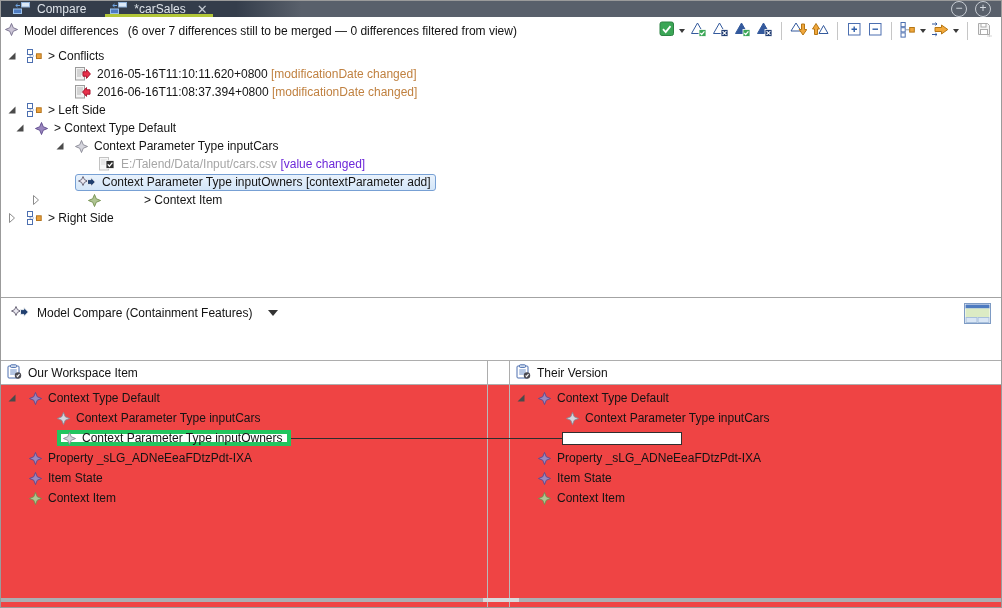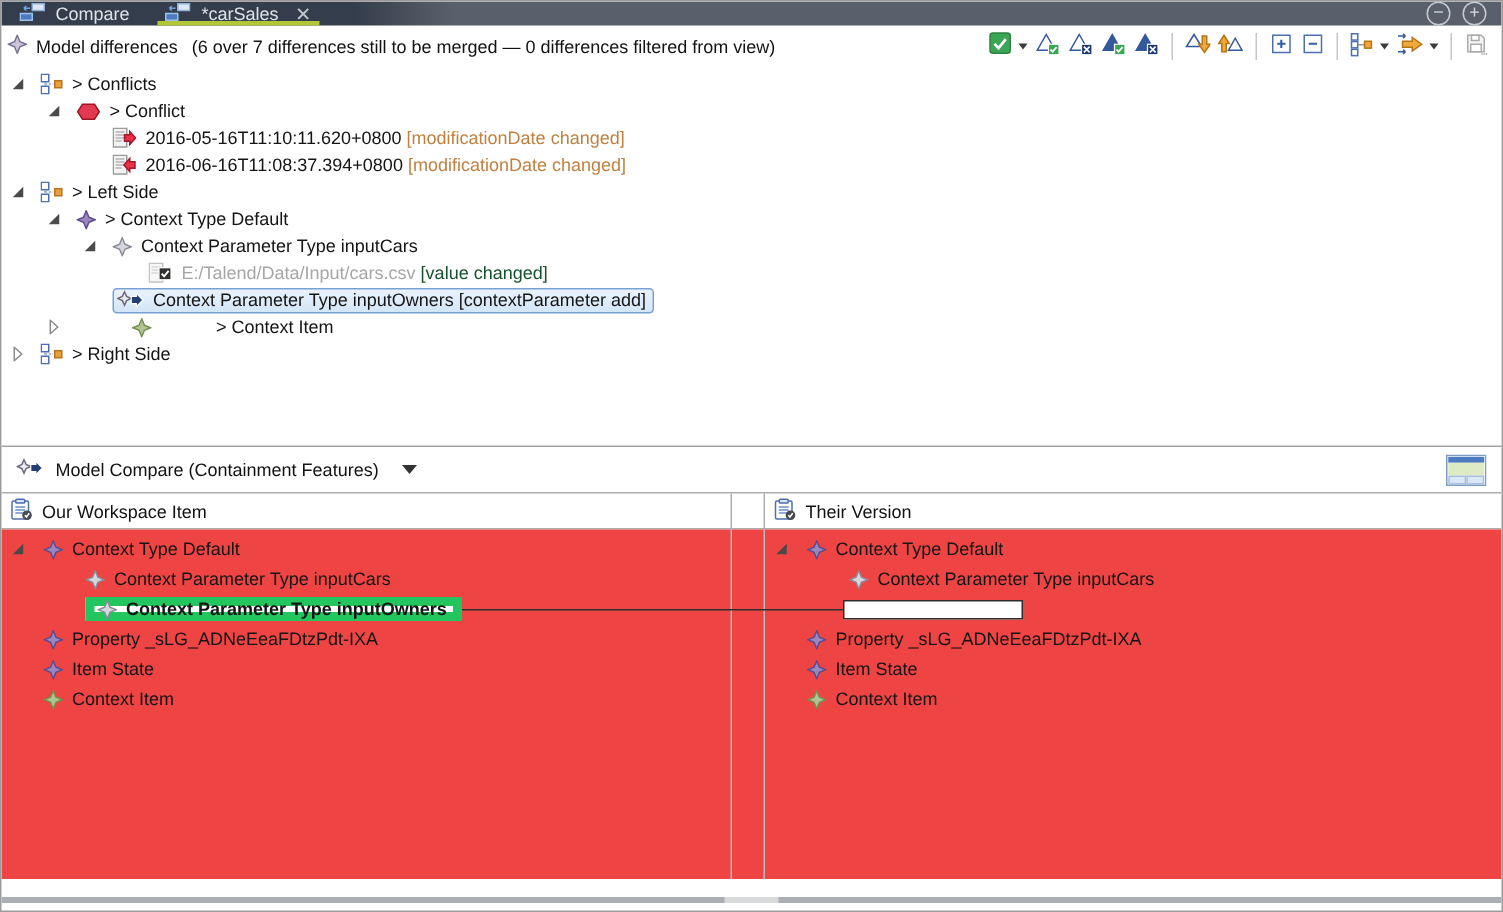--- a/index.html
+++ b/index.html
@@ -24,31 +24,31 @@
   .caret { width:0; height:0; border-left:3.5px solid transparent; border-right:3.5px solid transparent; border-top:4px solid #3A3A3A; margin-left:4px; }
   .tsep { width:1px; height:18px; background:#C6C6C6; margin:0 4px; }
 
   
   .difftree { height:253px; padding-top:3px; background:#fff; overflow:hidden; }
   .trow { display:flex; align-items:center; height:18px; font-size:12px; color:#141414; white-space:pre; }
   .trow .arrow { width:20px; height:12px; display:flex; align-items:center; }
   .trow .ricon { display:flex; align-items:center; margin-right:6px; }
   .suffix-orange { color:#C08140; }
   .muted { color:#A6A6A6; }
-  .muted .suffix-muted { color:#14532d; }
+  .muted .suffix-muted { color:#6d28d9; }
   .selbox { display:flex; padding:0 4px 0 2px; border:1px solid #77A0D4; border-radius:3px;
     background:linear-gradient(#E9F2FC,#D4E6F8); height:17px; }
-  .namebox { display:flex; align-items:center; padding:0 4px 0 2px; border:6px solid #22c55e; background:#fff; height:16px; position:relative; z-index:1;font-weight:bold; }
+  .namebox { display:flex; align-items:center; padding:0 4px 0 2px; border:4px solid #22c55e; background:#fff; height:16px; position:relative; z-index:1; }
 
   
   .cmp { border-top:1px solid #A3A3A3; }
   .cmpheader { height:30px; display:flex; align-items:center; gap:8px; padding:0 10px; font-size:12px; color:#121212; }
   .cmpcaret { width:0; height:0; border-left:5px solid transparent; border-right:5px solid transparent; border-top:6px solid #333; margin-left:8px; }
   .layoutbtn { margin-left:auto; display:flex; }
-  .colheaders { display:flex; height:25px; border-top:1px solid #ADADAD; border-bottom:1px solid #ADADAD; font-size:12px; color:#121212; }
+  .colheaders { display:flex; height:25px; border-top:1px solid #ADADAD; border-bottom:1px solid #ADADAD; font-size:12px; color:#121212;margin-top:32px; }
   .colheaders .cell { display:flex; align-items:center; gap:6px; padding:0 6px; }
   .col-left { width:487px; border-right:1px solid #ADADAD; }
   .col-gutter { width:22px; border-right:1px solid #ADADAD; }
   .col-right { flex:1; }
   .panes { position:relative; display:flex; height:233px; background:#ef4444; }
   .pane { padding-top:3px; }
   .pane-left { width:487px; border-right:1px solid #B9B9B9; }
   .gutter { width:22px; border-right:1px solid #B9B9B9; }
   .pane-right { flex:1; }
   .panes .trow { height:20px; }
@@ -189,44 +189,39 @@
 
   <div class="difftree" id="difftree">
       <div class="trow" style="padding-left: 6px;"><span class="arrow"><svg width="10" height="10">
             <polygon points="8.5,1.5 8.5,8.5 1.5,8.5" fill="#4A4A4A"></polygon>
           </svg></span><span class="ricon"><svg width="15" height="14">
             <rect x="0.5" y="0.5" width="5" height="5" fill="#fff" stroke="#4C6FB0"></rect>
             <rect x="0.5" y="8.5" width="5" height="5" fill="#fff" stroke="#4C6FB0"></rect>
             <path d="M3 6 v1.5 M3 7 h5.5" stroke="#9AA7C0" stroke-dasharray="1.5 1"></path>
             <rect x="9.5" y="4.8" width="4.7" height="4.7" fill="#E9A13C" stroke="#B57520"></rect>
           </svg></span><span>&gt; Conflicts</span></div>
-      <div class="trow" style="padding-left: 30px;"><span class="arrow"><svg width="10" height="10">
-            <polygon points="8.5,1.5 8.5,8.5 1.5,8.5" fill="#4A4A4A"></polygon>
-          </svg></span><span class="ricon"><svg width="16" height="13">
-            <polygon points="0.8,6.5 4,1.5 12,1.5 15.2,6.5 12,11.5 4,11.5" fill="#E23A50" stroke="#9E1525"></polygon>
-          </svg></span><span>&gt; Conflict</span></div>
       <div class="trow" style="padding-left: 54px;"><span class="arrow"></span><span class="ricon"><svg width="16" height="14">
             <rect x="0.5" y="0.5" width="9" height="12.5" fill="#F2F2F2" stroke="#9B9B9B"></rect>
             <path d="M2 3 h6 M2 5 h6 M2 7 h6 M2 9 h4" stroke="#B5B5B5"></path>
             <polygon points="8,4.8 11.5,4.8 11.5,2.6 15.4,7 11.5,11.4 11.5,9.2 8,9.2" fill="#E8314B" stroke="#A81630"></polygon>
           </svg></span><span>2016-05-16T11:10:11.620+0800</span><span class="suffix-orange"> [modificationDate changed]</span></div>
       <div class="trow" style="padding-left: 54px;"><span class="arrow"></span><span class="ricon"><svg width="16" height="14">
             <rect x="0.5" y="0.5" width="9" height="12.5" fill="#F2F2F2" stroke="#9B9B9B"></rect>
             <path d="M2 3 h6 M2 5 h6 M2 7 h6 M2 9 h4" stroke="#B5B5B5"></path>
             <polygon points="15,4.8 11.5,4.8 11.5,2.6 7.6,7 11.5,11.4 11.5,9.2 15,9.2" fill="#E8314B" stroke="#A81630"></polygon>
           </svg></span><span>2016-06-16T11:08:37.394+0800</span><span class="suffix-orange"> [modificationDate changed]</span></div>
       <div class="trow" style="padding-left: 6px;"><span class="arrow"><svg width="10" height="10">
             <polygon points="8.5,1.5 8.5,8.5 1.5,8.5" fill="#4A4A4A"></polygon>
           </svg></span><span class="ricon"><svg width="15" height="14">
             <rect x="0.5" y="0.5" width="5" height="5" fill="#fff" stroke="#4C6FB0"></rect>
             <rect x="0.5" y="8.5" width="5" height="5" fill="#fff" stroke="#4C6FB0"></rect>
             <path d="M3 6 v1.5 M3 7 h5.5" stroke="#9AA7C0" stroke-dasharray="1.5 1"></path>
             <rect x="9.5" y="4.8" width="4.7" height="4.7" fill="#E9A13C" stroke="#B57520"></rect>
           </svg></span><span>&gt; Left Side</span></div>
-      <div class="trow" style="padding-left: 30px;"><span class="arrow"><svg width="10" height="10">
+      <div class="trow" style="padding-left: 14px;"><span class="arrow"><svg width="10" height="10">
             <polygon points="8.5,1.5 8.5,8.5 1.5,8.5" fill="#4A4A4A"></polygon>
           </svg></span><span class="ricon"><svg width="13" height="13" viewBox="0 0 14 14">
             <path d="M7 .5 L8.9 5.1 L13.5 7 L8.9 8.9 L7 13.5 L5.1 8.9 L.5 7 L5.1 5.1 Z" fill="#9A87BE" stroke="#5E4A8E"></path>
           </svg></span><span>&gt; Context Type Default</span></div>
       <div class="trow" style="padding-left: 54px;"><span class="arrow"><svg width="10" height="10">
             <polygon points="8.5,1.5 8.5,8.5 1.5,8.5" fill="#4A4A4A"></polygon>
           </svg></span><span class="ricon"><svg width="13" height="13" viewBox="0 0 14 14">
             <path d="M7 .5 L8.9 5.1 L13.5 7 L8.9 8.9 L7 13.5 L5.1 8.9 L.5 7 L5.1 5.1 Z" fill="#D6D6DE" stroke="#8A8A96"></path>
           </svg></span><span>Context Parameter Type inputCars</span></div>
       <div class="trow muted" style="padding-left: 78px;"><span class="arrow"></span><span class="ricon"><svg width="16" height="14">

